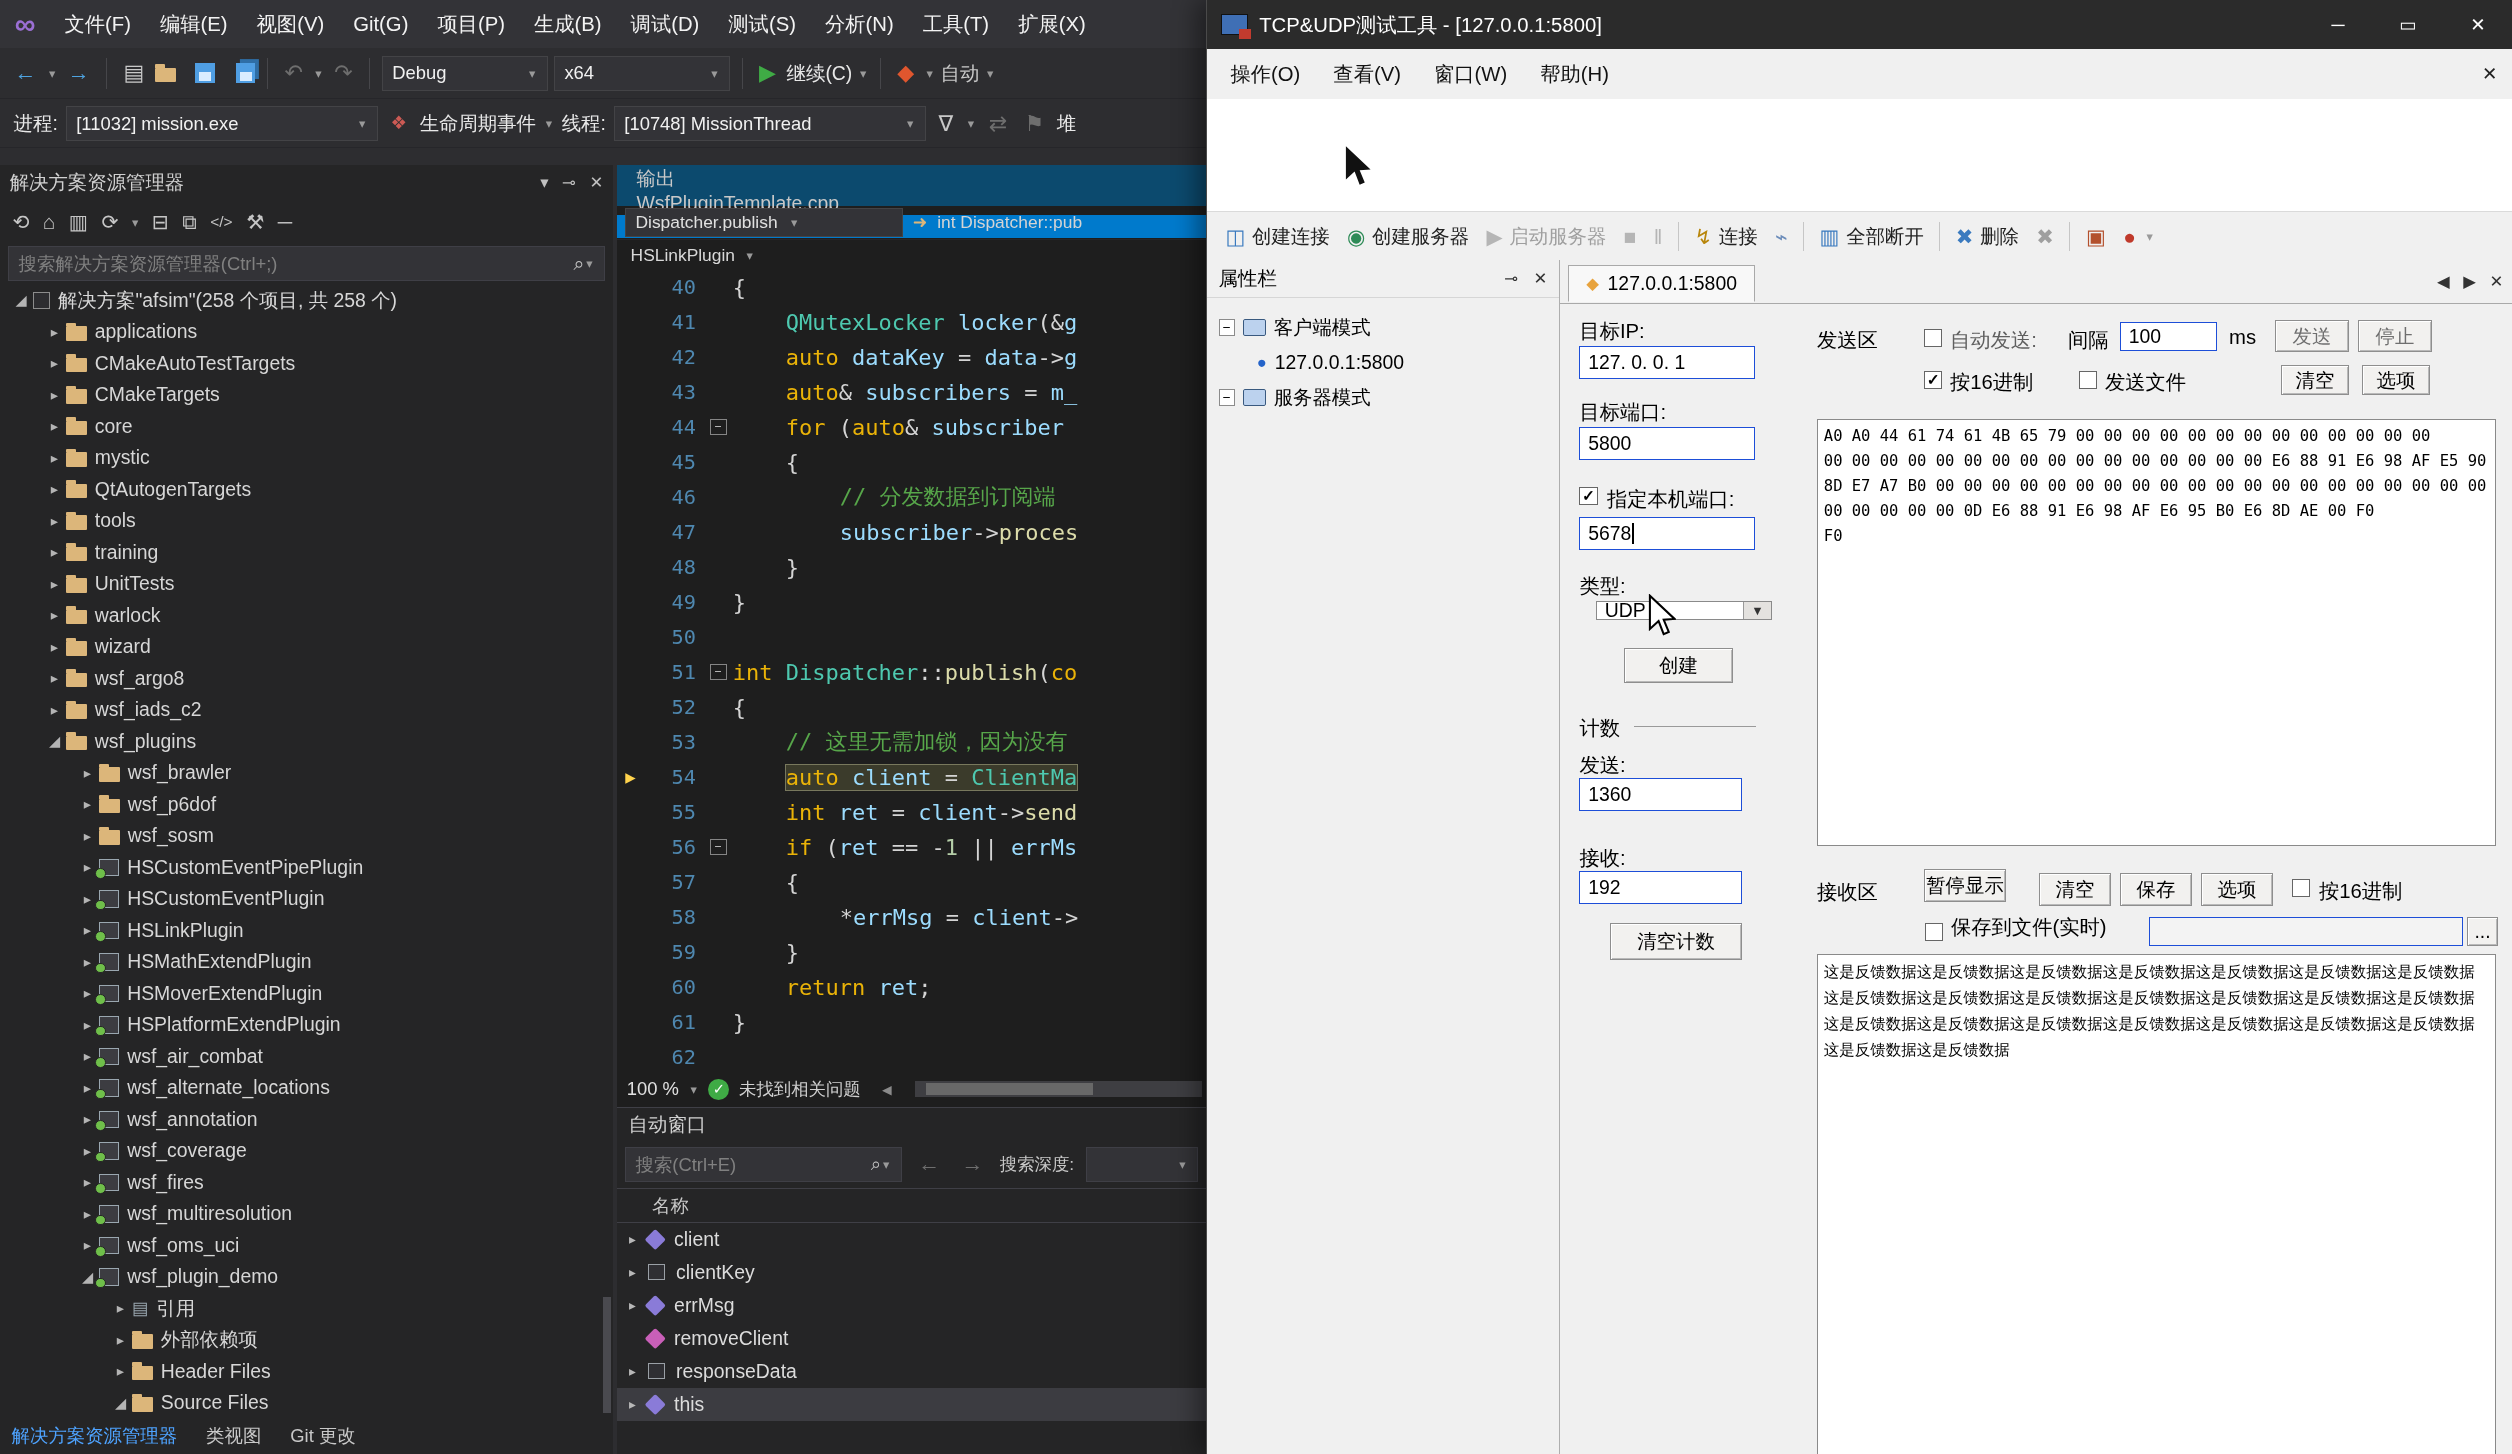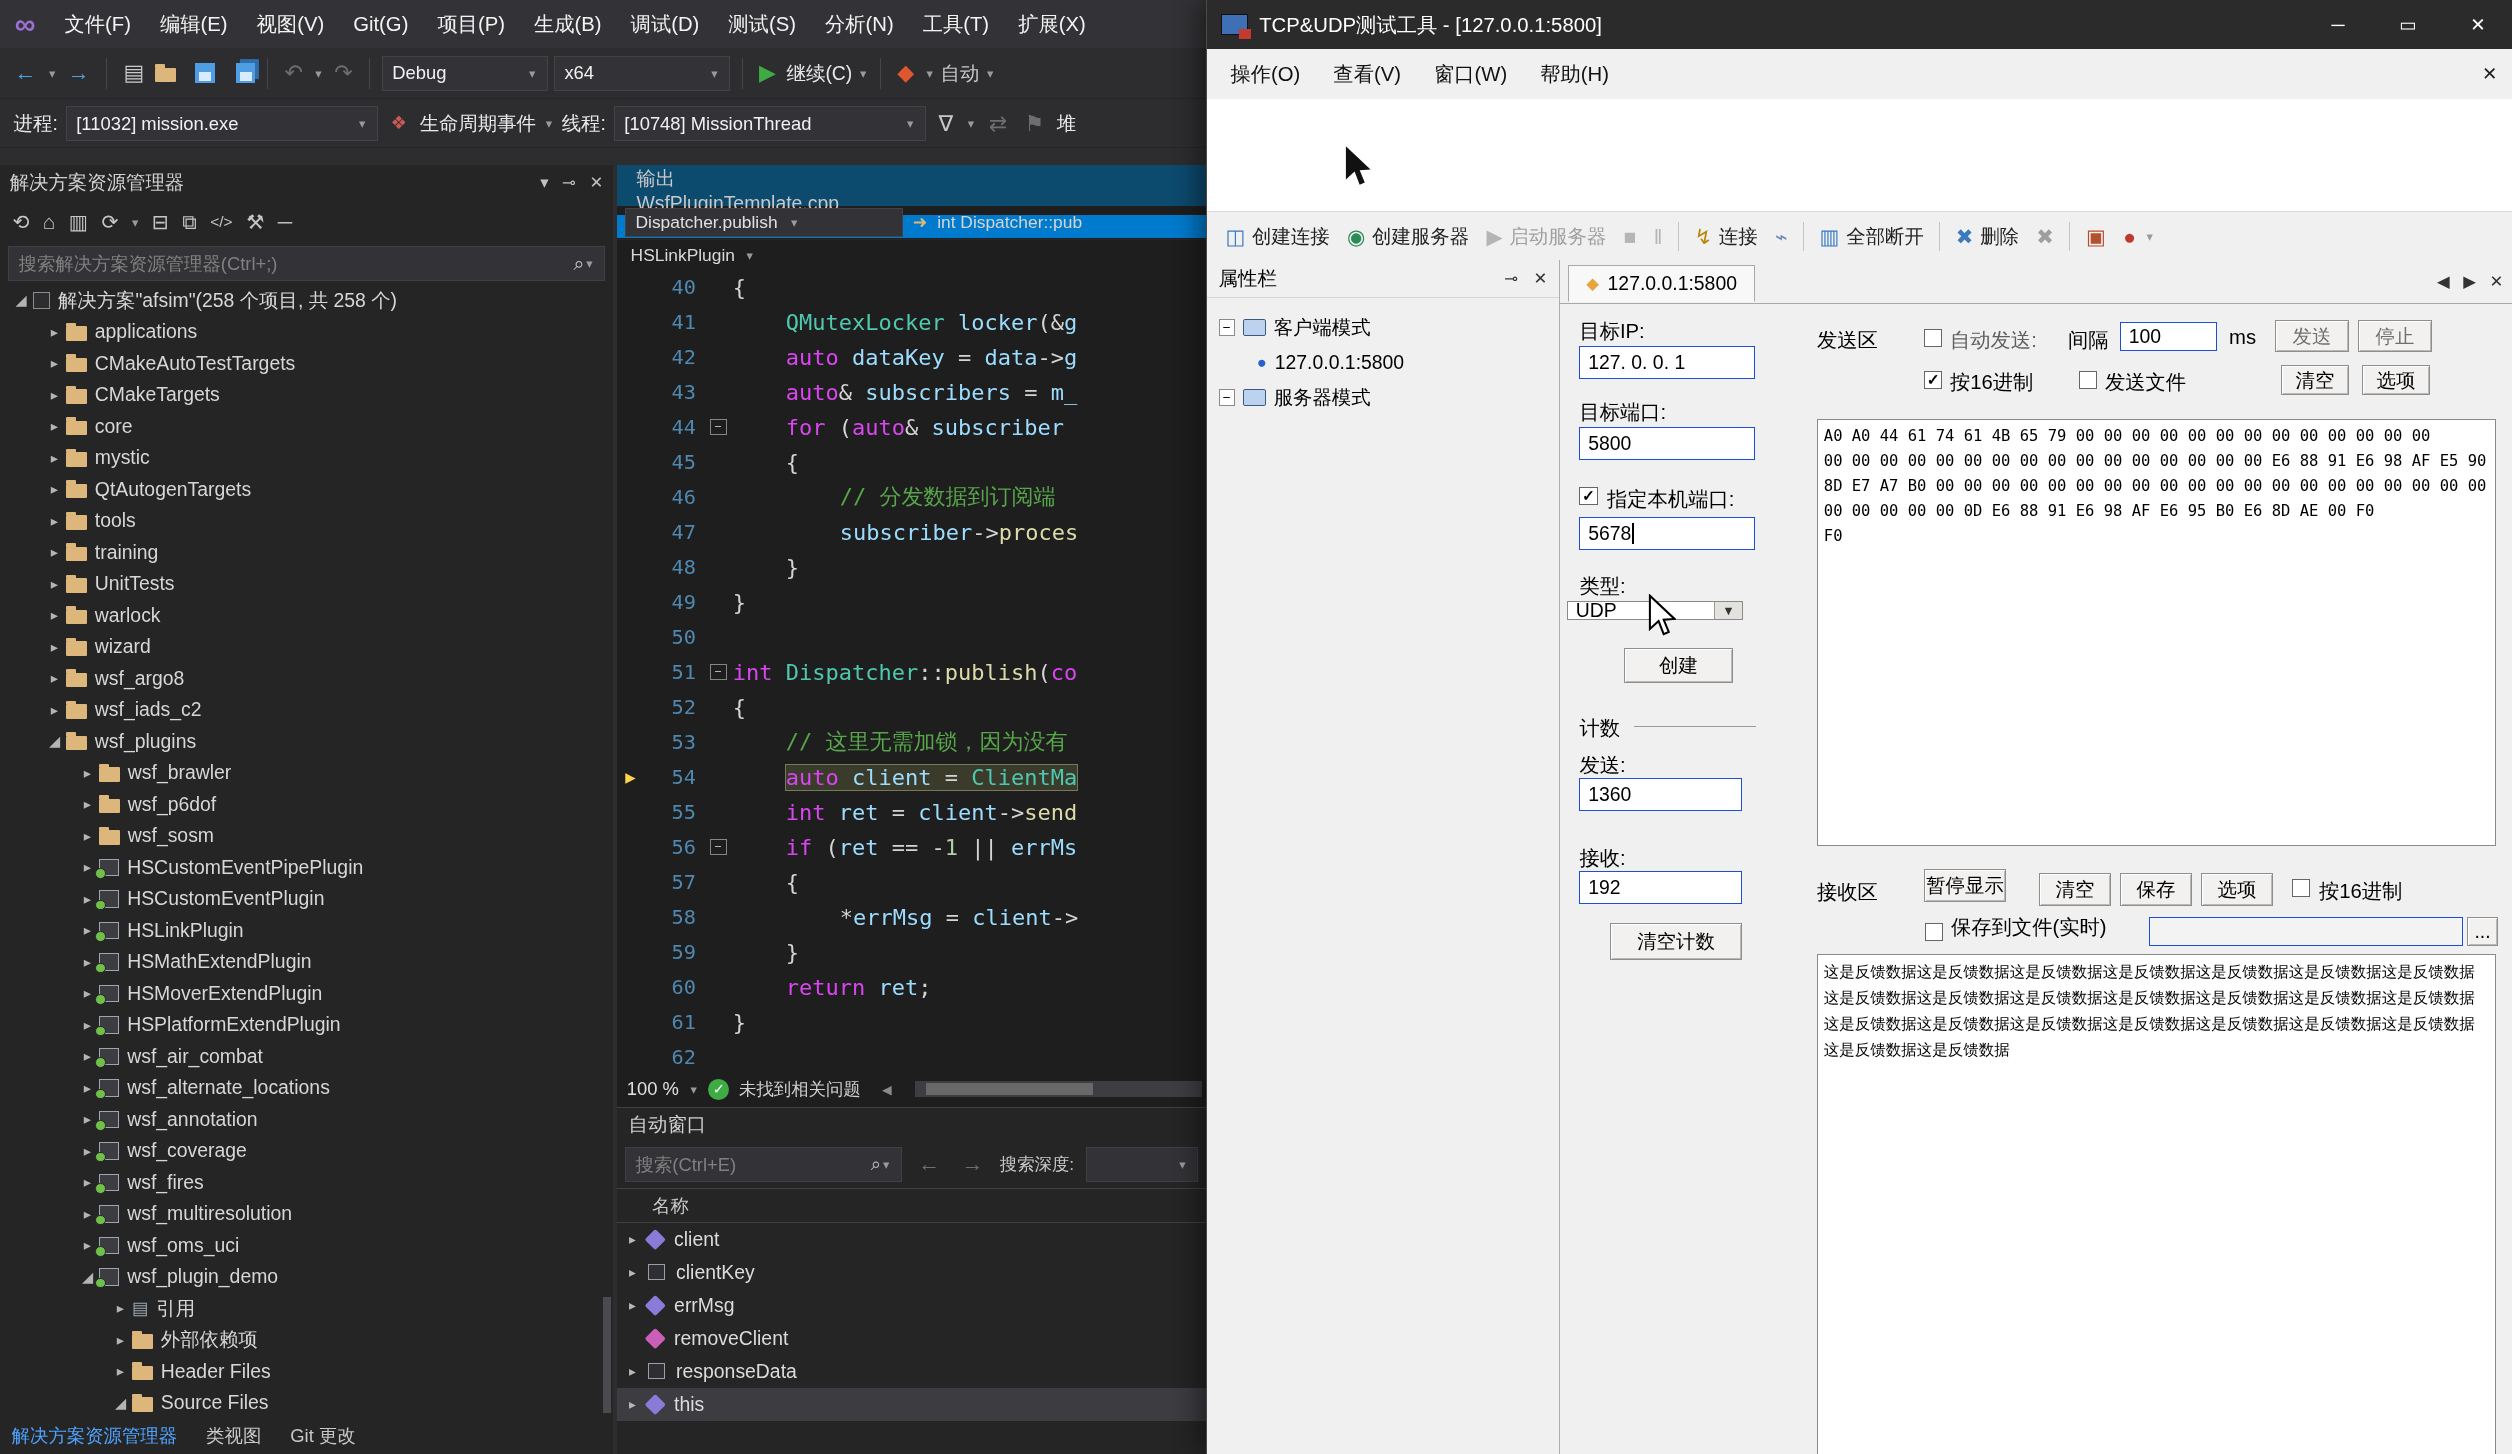--- a/index.html
+++ b/index.html
@@ -59,21 +59,21 @@
   .ed-nav2{height:31px;display:flex;align-items:center;gap:9.7px;padding:0 13.6px;font-size:17.4px;color:#d8d8d8;}
   #code{position:absolute;left:0;top:105px;right:0;height:802px;font-family:"DejaVu Sans Mono",monospace;font-size:22px;}
   .code-line{height:35px;display:flex;align-items:center;}
   .cl-margin{width:27px;flex:none;text-align:center;}
   .cur-arrow{color:#ffd34d;font-size:17.4px;}
   .cl-ln{width:52px;flex:none;text-align:right;color:#4f88b0;font-size:20.3px;padding-right:7.8px;font-family:"DejaVu Sans Mono",monospace;}
   .cl-fold{width:29px;flex:none;display:flex;justify-content:center;}
   .foldbox{width:14.5px;height:14.5px;border:1px solid #858585;color:#bdbdbd;font-size:11.6px;line-height:12.6px;text-align:center;}
   .cl-text{white-space:pre;}
   .cur-box{background:rgba(115,115,70,.35);outline:1px solid rgba(195,195,145,.55);}
-  .tok-k{color:#d946ef}.tok-t{color:#4ec9b0}.tok-v{color:#9cdcfe}.tok-m{color:#dcdcaa}.tok-c{color:#57a64a}.tok-p{color:#d4d4d4}.tok-n{color:#b5cea8}
+  .tok-k{color:#eab308}.tok-t{color:#4ec9b0}.tok-v{color:#9cdcfe}.tok-m{color:#dcdcaa}.tok-c{color:#57a64a}.tok-p{color:#d4d4d4}.tok-n{color:#b5cea8}
   .ed-status{position:absolute;left:0;top:907px;height:35px;right:0;display:flex;align-items:center;padding-left:9.7px;gap:9.7px;font-size:18.4px;color:#e0e0e0;background:#1e1e1e;}
   .okcheck{width:21px;height:21px;border-radius:50%;background:#3fab45;color:#fff;font-size:14.5px;display:flex;align-items:center;justify-content:center;}
   .hscroll{flex:1;height:15.5px;background:#3e3e42;margin:0 3.9px 0 13.6px;position:relative;}
   .hscroll .thumb{position:absolute;top:1.9px;bottom:1.9px;left:4%;width:58%;background:#686868;}
 
   
   #autos{position:absolute;left:0;top:942px;right:0;bottom:0;background:#252526;border-top:1.9px solid #3f3f46;}
   .autos-title{height:33px;display:flex;align-items:center;padding-left:11.6px;font-size:19.4px;color:#d0d0d0;}
   .autos-search{height:47px;display:flex;align-items:center;gap:11.6px;padding:0 7.8px;}
   .autos-box{width:407px;height:33px;background:#333337;border:1px solid #3f3f46;display:flex;align-items:center;padding:0 9.7px;color:#808080;font-size:18.4px;}
@@ -793,21 +793,21 @@
           </div>
 
         <div class="xcheck" style="left:19.4px;top:184px">✓</div>
         <div class="flabel" style="left:47px;top:182px">指定本机端口:</div>
         <div class="xinput" style="left:19.4px;top:214px;width:176px;height:33px">
             <span>5678</span>
             <span class="caret"></span>
           </div>
 
         <div class="flabel" style="left:19.4px;top:269px">类型:</div>
-        <div class="xcombo" style="left:7px;top:298px;width:176px;height:19px">
+        <div class="xcombo" style="left:36px;top:298px;width:176px;height:19px">
           <span class="val">UDP</span>
           <span class="dd">▼</span>
         </div>
 
         <div class="xbtn" style="left:64px;top:345px;width:109px;height:35px">创建</div>
 
         <div class="flabel" style="left:19.4px;top:411px">计数</div>
         <div class="hline" style="left:74px;top:423px;width:122px"></div>
 
         <div class="flabel" style="left:19.4px;top:448px">发送:</div>

